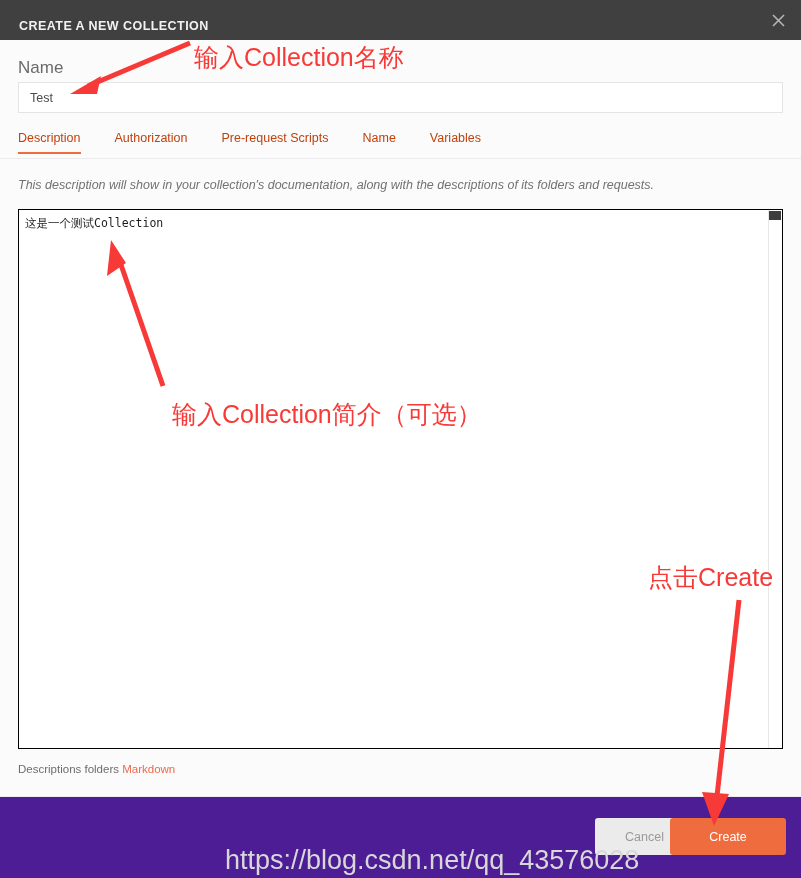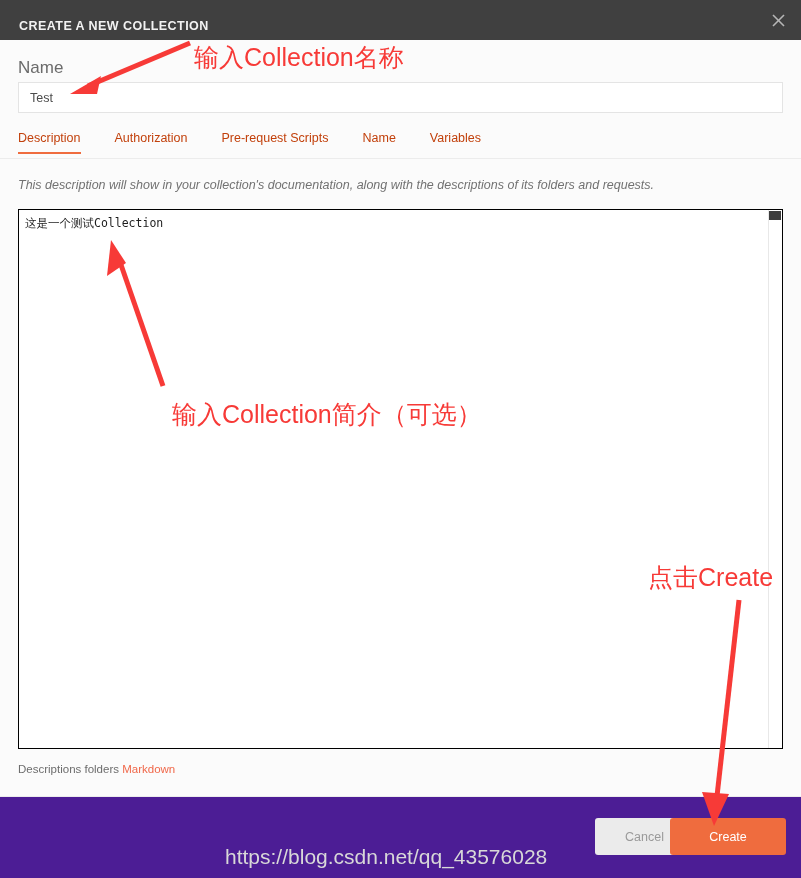--- a/index.html
+++ b/index.html
@@ -204,21 +204,21 @@
     white-space: nowrap;
   }
   #anno-name-text  { left: 194px; top: 41px;  font-size: 25px; }
   #anno-desc-text  { left: 140px; top: 398px; font-size: 25px; margin-left: 32px; }
   #anno-create-text{ left: 648px; top: 561px; font-size: 25px; }
 
   
   .watermark {
     position: absolute;
     left: 225px; top: 845px;
-    font-size: 21px;
+    font-size: 27px;
     color: #d8d8d8;
     white-space: nowrap;
     pointer-events: none;
   }
 </style>
 </head>
 <body>
 
 <div id="app">
 

